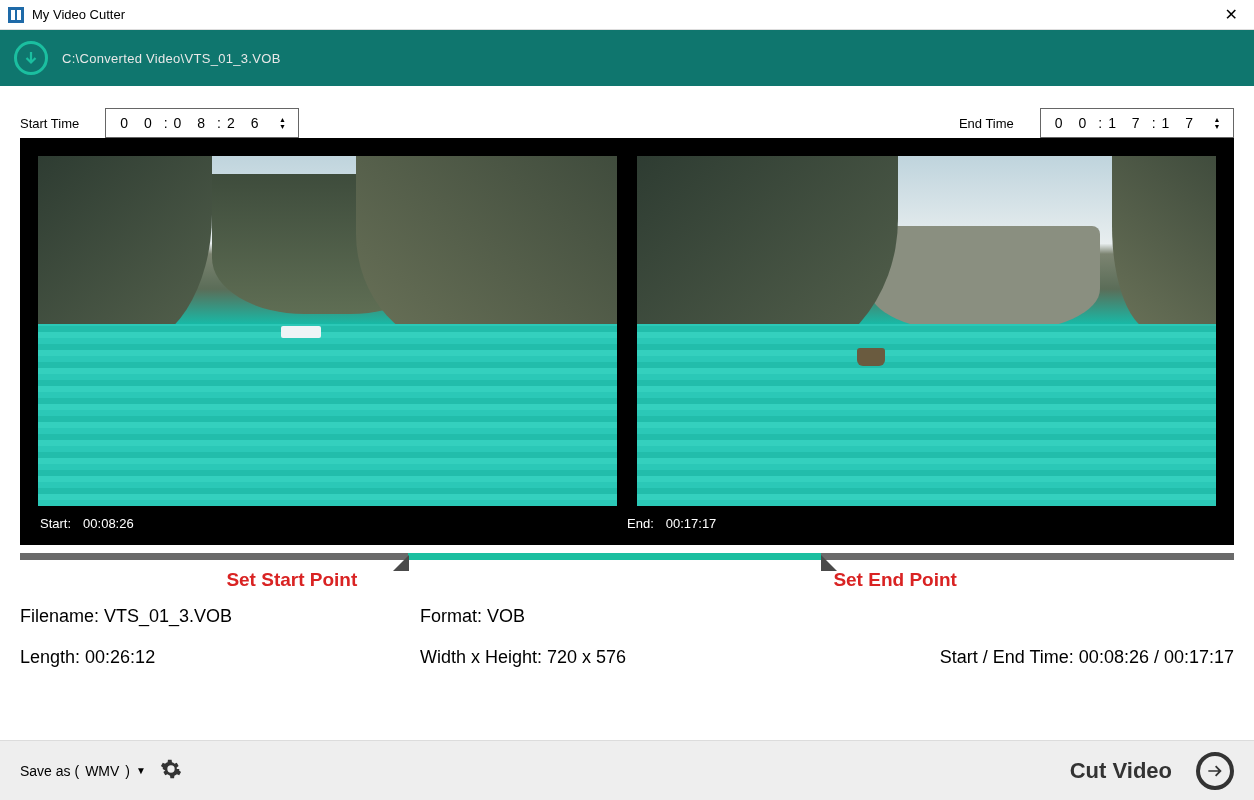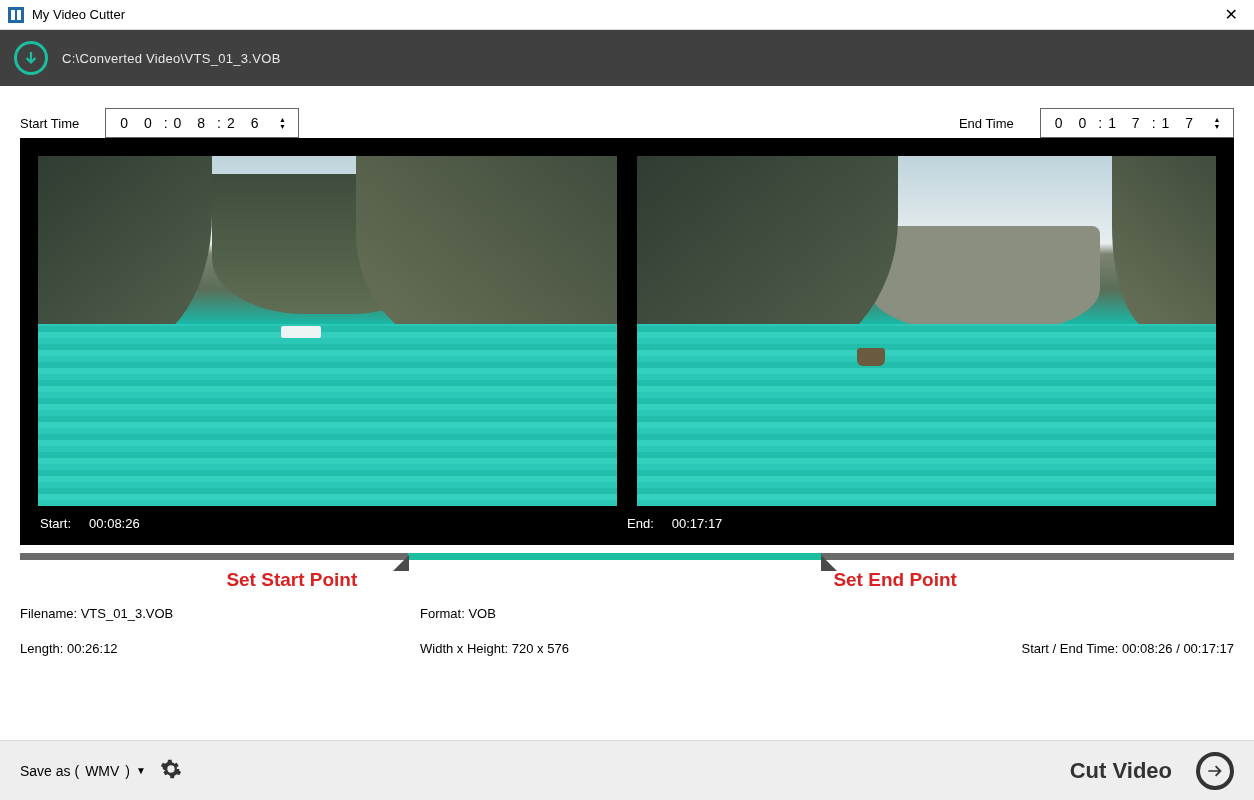--- a/index.html
+++ b/index.html
@@ -5,21 +5,21 @@
 * { box-sizing: border-box; margin: 0; padding: 0; }
 body { font-family: "Segoe UI", Arial, sans-serif; font-size: 13px; background: #fff; width: 1254px; height: 800px; overflow: hidden; display: flex; flex-direction: column; }
 
 
 .titlebar { height: 30px; display: flex; align-items: center; padding: 0 8px; border-bottom: 1px solid #ddd; background: #fff; }
 .titlebar .app-icon { width: 16px; height: 16px; background: #1e6aa8; margin-right: 8px; display: inline-flex; align-items: center; justify-content: center; }
 .titlebar .title { flex: 1; }
 .titlebar .close { font-size: 16px; padding: 0 8px; cursor: pointer; }
 
 
-.headerbar { height: 56px; background: #404040; color: #e8e8e8; display: flex; align-items: center; padding: 12px 14px; gap: 14px; }
+.headerbar { height: 56px; background: #0f766e; color: #e8e8e8; display: flex; align-items: center; padding: 12px 14px; gap: 14px; }
 .dl-icon { width: 34px; height: 34px; border: 3px solid #1bbfa0; border-radius: 50%; display: flex; align-items: center; justify-content: center; color: #1bbfa0; }
 .dl-icon svg { width: 18px; height: 18px; }
 .filepath { letter-spacing: 0.3px; }
 
 
 .time-row { display: flex; align-items: center; justify-content: space-between; padding: 22px 20px 0; }
 .time-group { display: flex; align-items: center; gap: 26px; }
 .time-label { font-size: 13px; }
 .time-box { border: 1px solid #666; height: 30px; display: flex; align-items: center; padding: 0 6px 0 14px; font-family: inherit; letter-spacing: 6px; font-size: 14px; gap: 4px; }
 .time-box .col { letter-spacing: 0; margin: 0 2px; }
@@ -34,36 +34,36 @@
 .frame .rock-right { position: absolute; top: 0; right: 0; width: 45%; height: 55%; background: linear-gradient(220deg, #404C3D, #6A7258); border-bottom-left-radius: 40% 60%; }
 .frame .rock-center { position: absolute; top: 5%; left: 30%; width: 40%; height: 40%; background: linear-gradient(180deg, #3E4C3C, #5F6E54); border-radius: 0 0 40% 40%; }
 .frame.second .rock-left { width: 45%; height: 60%; }
 .frame.second .rock-right { width: 18%; height: 50%; }
 .frame.second .rock-back { position: absolute; top: 20%; left: 40%; width: 40%; height: 30%; background: #8A8F80; border-radius: 8px 8px 40% 40%; }
 .frame .water { position: absolute; bottom: 0; left: 0; right: 0; height: 52%; background: repeating-linear-gradient(0deg, #2BC8B7 0 6px, #34D0BE 6px 12px, #22BDAB 12px 18px); }
 .frame .boat { position: absolute; bottom: 48%; left: 42%; width: 40px; height: 12px; background: #eef4f6; border-radius: 2px; }
 .frame.second .boat { left: 38%; bottom: 40%; width: 28px; height: 18px; background: #6a5b3f; border-radius: 3px 3px 6px 6px; }
 
 .preview-labels { display: flex; padding: 10px 2px 14px; color: #fff; font-size: 13px; }
-.preview-labels > div { flex: 1; display: flex; gap: 18px; }
+.preview-labels > div { flex: 1; display: flex; gap: 12px; }
 
 
 .timeline { position: relative; margin: 6px 20px 8px; height: 28px; }
 .timeline .track { position: absolute; left: 0; right: 0; top: 2px; height: 7px; background: #6a6a6a; }
 .timeline .selection { position: absolute; top: 2px; height: 7px; background: #1bbfa0; left: 32%; right: 34%; }
 .timeline .handle { position: absolute; top: 2px; width: 0; height: 0; }
 .timeline .handle.left { left: 32%; border-bottom: 16px solid #4a4a4a; border-left: 16px solid transparent; transform: translateX(-15px); top: 4px;}
 .timeline .handle.right { left: 66%; border-bottom: 16px solid #4a4a4a; border-right: 16px solid transparent; top: 4px;}
 .timeline .hint { position: absolute; top: 18px; color: #d92323; font-size: 19px; font-weight: 600; }
 .timeline .hint.left { left: 17%; }
 .timeline .hint.right { left: 67%; }
 
 
 .info { margin: 14px 20px 0; }
-.info-row { display: flex; font-size: 13px; padding: 5px 0; }
+.info-row { display: flex; font-size: 18px; padding: 5px 0; }
 .info-row > div:nth-child(1) { width: 400px; }
 .info-row > div:nth-child(2) { width: 400px; }
 .info-row > div:nth-child(3) { flex: 1; text-align: right; }
 
 
 .footer { margin-top: auto; height: 60px; background: #eeeeee; display: flex; align-items: center; padding: 0 20px; border-top: 1px solid #dcdcdc; }
 .saveas { display: flex; align-items: center; gap: 6px; font-size: 14px; cursor: pointer; }
 .saveas .caret { font-size: 10px; }
 .gear { margin-left: 14px; cursor: pointer; }
 .gear svg { width: 22px; height: 22px; }

